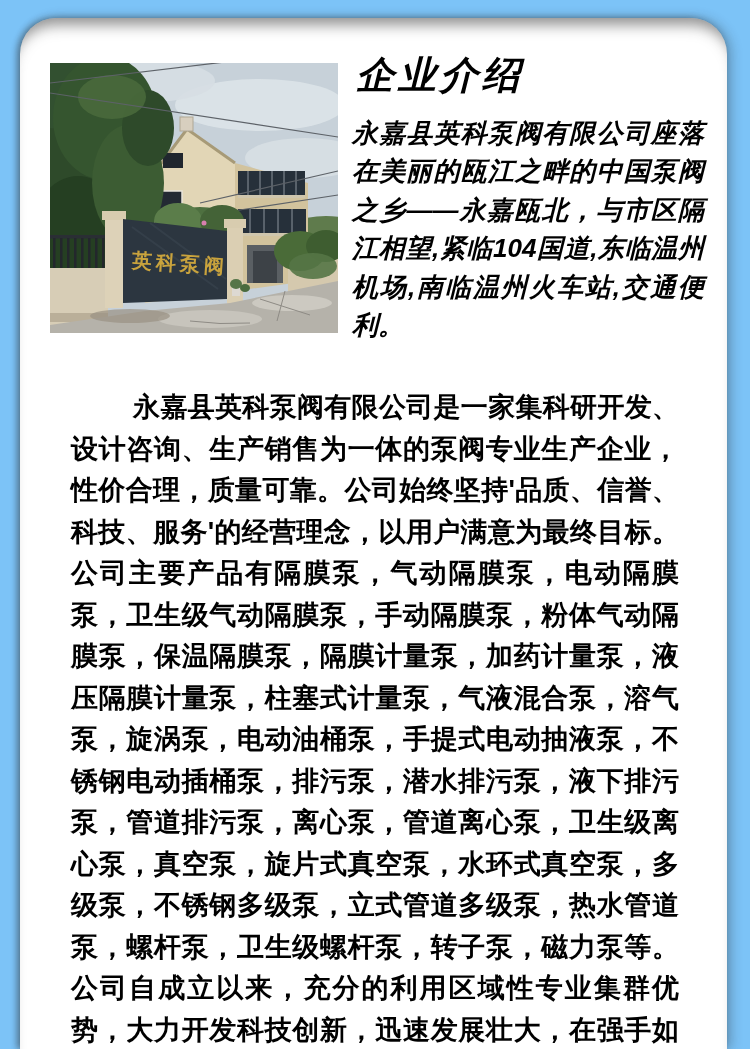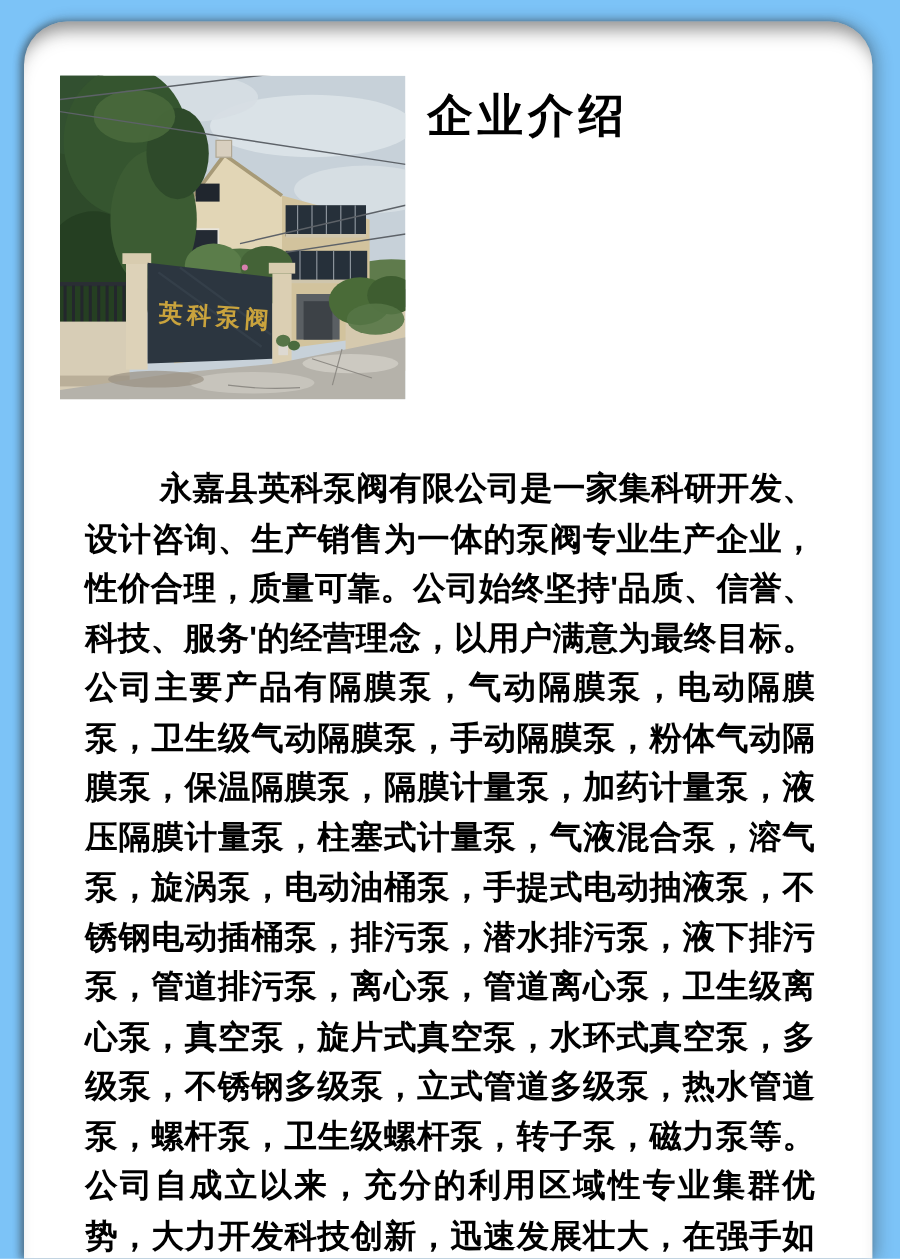--- a/index.html
+++ b/index.html
@@ -19,21 +19,21 @@
     box-shadow:-3px 0 6px rgba(40,40,40,.45),
                4px 0 12px rgba(40,40,40,.30),
                inset 0 16px 14px -9px rgba(40,40,40,.50);
   }
   .photo{
     position:absolute;left:30px;top:45px;
     width:288px;height:270px;overflow:hidden;
   }
   .photo svg{display:block;width:288px;height:270px;}
   .hero-right{
-    position:absolute;left:332px;top:56px;width:352px;
+    position:absolute;left:332px;top:34px;width:352px;font-style:italic;
   }
   .title{
     margin:0 0 0 4px;
     font-size:38px;font-weight:900;letter-spacing:4px;line-height:46px;
   }
   .intro{
     margin:16px 0 0;
     font-size:26px;font-weight:700;line-height:38.4px;
     text-align:justify;word-break:break-all;
   }
@@ -155,20 +155,21 @@
       <g>
         <rect x="182" y="224" width="8" height="9" fill="#ddd9d2"></rect>
         <ellipse cx="186" cy="221" rx="6" ry="5" fill="#567548"></ellipse>
         <ellipse cx="195" cy="225" rx="5" ry="4" fill="#4a6b3e"></ellipse>
       </g>
     </svg>
   </div>
 
   <div class="hero-right">
     <h1 class="title">企业介绍</h1>
+    <p class="intro">永嘉县英科泵阀有限公司座落在美丽的瓯江之畔的中国泵阀之乡——永嘉瓯北，与市区隔江相望,紧临104国道,东临温州机场,南临温州火车站,交通便利。</p>
   </div>
 
   <div class="copy">
     <p>永嘉县英科泵阀有限公司是一家集科研开发、设计咨询、生产销售为一体的泵阀专业生产企业，性价合理，质量可靠。公司始终坚持'品质、信誉、科技、服务'的经营理念，以用户满意为最终目标。公司主要产品有隔膜泵，气动隔膜泵，电动隔膜泵，卫生级气动隔膜泵，手动隔膜泵，粉体气动隔膜泵，保温隔膜泵，隔膜计量泵，加药计量泵，液压隔膜计量泵，柱塞式计量泵，气液混合泵，溶气泵，旋涡泵，电动油桶泵，手提式电动抽液泵，不锈钢电动插桶泵，排污泵，潜水排污泵，液下排污泵，管道排污泵，离心泵，管道离心泵，卫生级离心泵，真空泵，旋片式真空泵，水环式真空泵，多级泵，不锈钢多级泵，立式管道多级泵，热水管道泵，螺杆泵，卫生级螺杆泵，转子泵，磁力泵等。公司自成立以来，充分的利用区域性专业集群优势，大力开发科技创新，迅速发展壮大，在强手如林的泵阀世界占据了一席之地。</p>
     <p>公司产品已广泛应用于石油、化工、电力、食品、医</p>
   </div>
 
 </div>
 
 </body></html>

